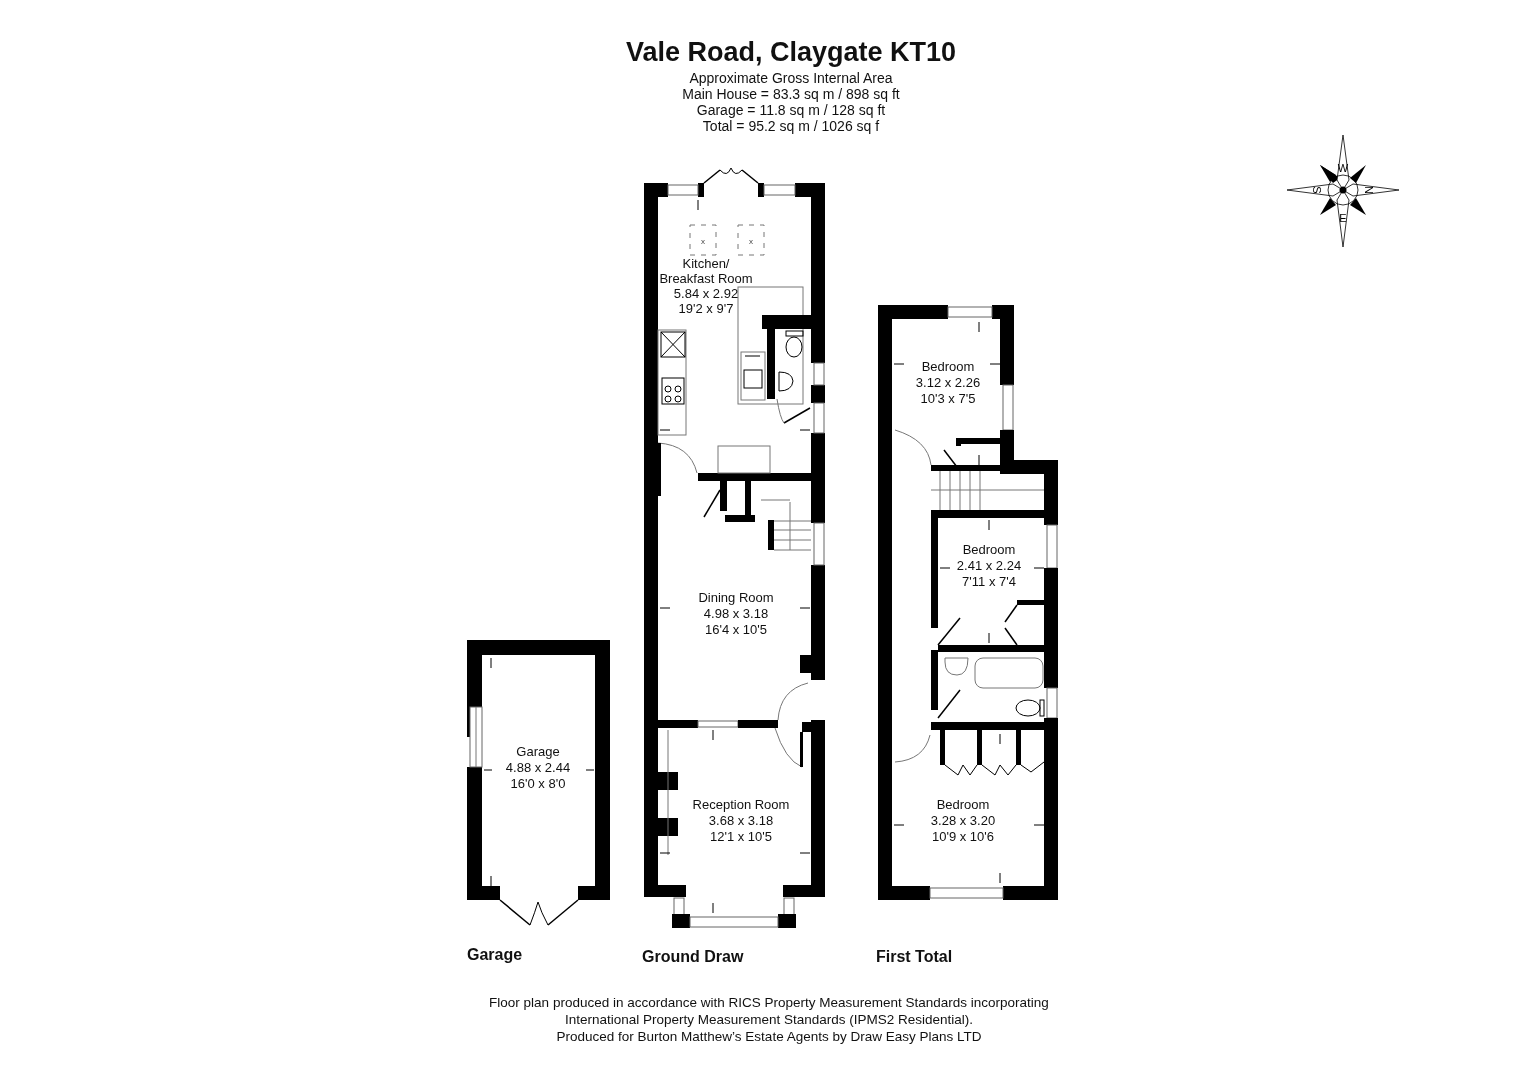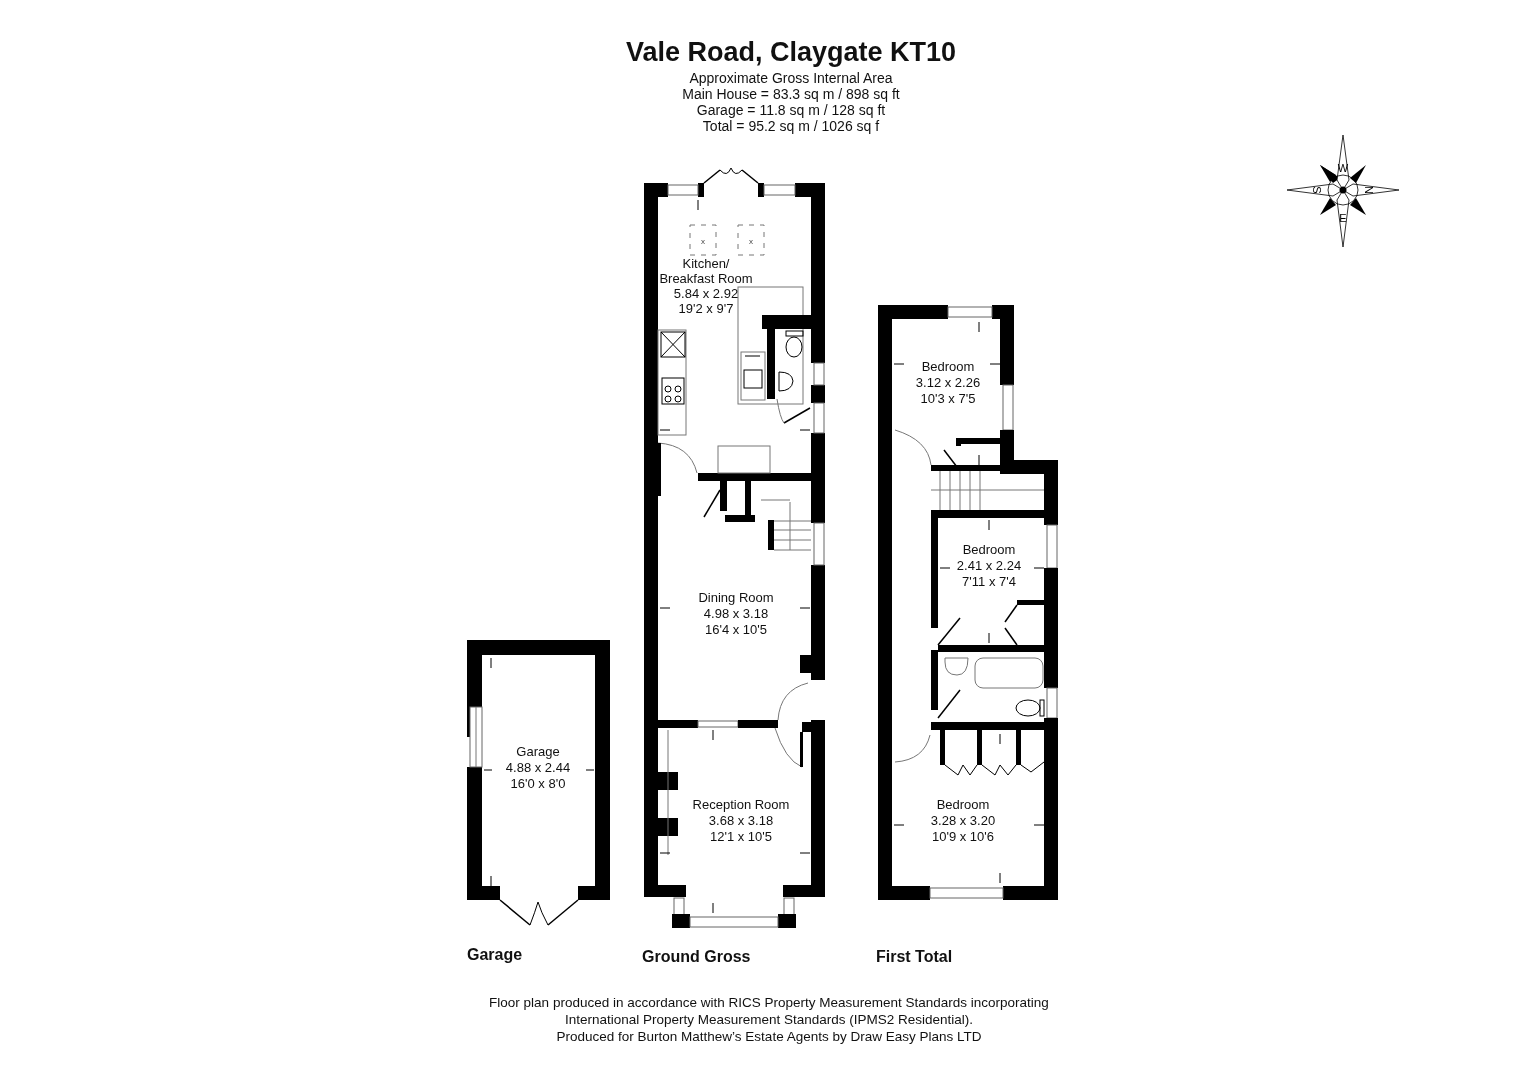--- a/index.html
+++ b/index.html
@@ -275,20 +275,20 @@
       <line x1="979" y1="455" x2="979" y2="465"></line>
       <line x1="989" y1="520" x2="989" y2="530"></line>
       <line x1="989" y1="633" x2="989" y2="643"></line>
       <line x1="1000" y1="734" x2="1000" y2="744"></line>
       <line x1="1000" y1="873" x2="1000" y2="883"></line>
     </g>
   </g>
 </svg>
 
 <div class="floor-label" style="left:467px; top:946px;">Garage</div>
-<div class="floor-label" style="left:642px; top:948px;">Ground Gross</div>
+<div class="floor-label" style="left:642px; top:948px;">Ground Draw</div>
 <div class="floor-label" style="left:876px; top:948px;">First Total</div>
 
 <div class="footer">
   <div>Floor plan produced in accordance with RICS Property Measurement Standards incorporating</div>
   <div>International Property Measurement Standards (IPMS2 Residential).</div>
   <div>Produced for Burton Matthew’s Estate Agents by Draw Easy Plans LTD</div>
 </div>
 
 </body></html>

